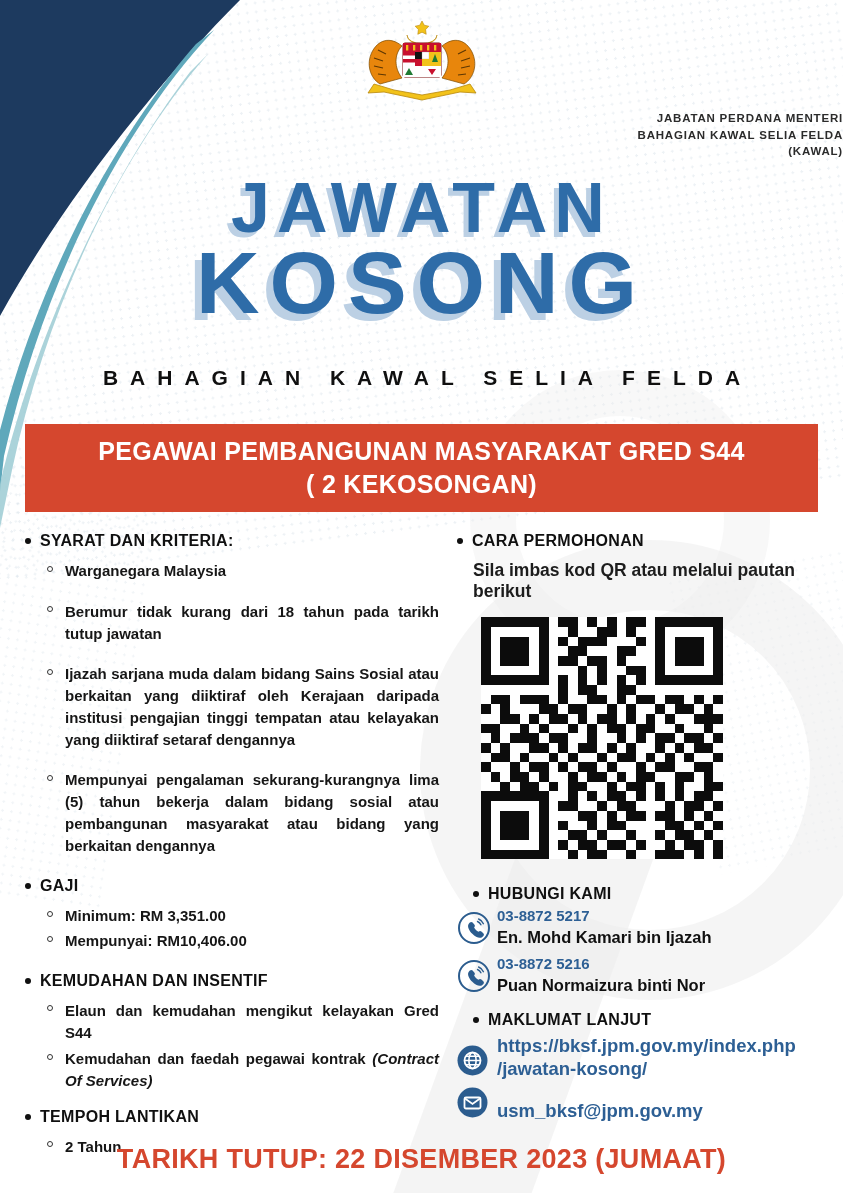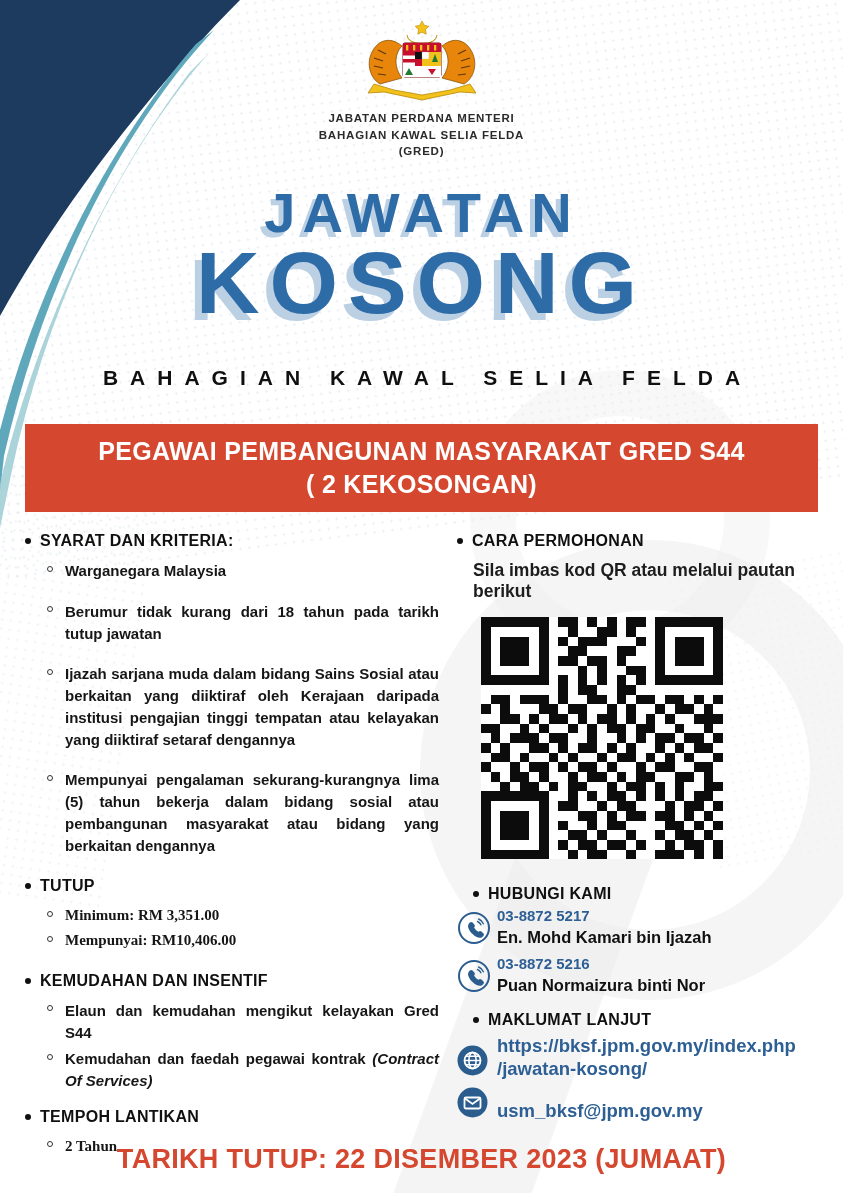--- a/index.html
+++ b/index.html
@@ -23,28 +23,28 @@
   .ring-b { left:470px; top:370px; width:300px; height:300px; border-width:46px; opacity:.4; }
   .band {
     left:455px; top:820px; width:130px; height:430px; background:#ececec;
     transform:rotate(20deg); opacity:.6;
   }
   .swoosh-svg { left:0; top:0; }
 
   
   .crest { position:absolute; left:50%; top:20px; transform:translateX(-50%); z-index:2; }
   .ministry {
-    position:absolute; top:110px; left:0; width:100%; text-align:center; z-index:2;
+    position:absolute; top:110px; left:0; width:100%; text-align:right; z-index:2;
     font-size:11.5px; font-weight:bold; letter-spacing:.8px; line-height:1.45; color:#2b2b2b;
   }
   .title1, .title2 {
     position:absolute; left:0; width:100%; text-align:center; z-index:2;
     color:var(--title-blue); font-weight:800;
   }
-  .title1 { top:180px; font-size:56px; letter-spacing:7px; text-shadow:-5px 5px 0 var(--title-shadow); }
+  .title1 { top:168px; font-size:70px; letter-spacing:7px; text-shadow:-5px 5px 0 var(--title-shadow); }
   .title2 { top:232px; font-size:88px; letter-spacing:10px; text-shadow:-7px 7px 0 var(--title-shadow); }
   .subtitle {
     position:absolute; top:366px; left:0; width:100%; text-align:center; z-index:2;
     font-size:21px; font-weight:800; color:#101010; letter-spacing:12px;
   }
   .subtitle span { margin-right:-12px; }
 
   
   .banner {
     position:absolute; top:424px; left:25px; right:25px; height:88px; z-index:2;
@@ -65,21 +65,21 @@
   ul.items li { position:relative; padding-left:18px; font-size:15px; font-weight:700;
     line-height:1.45; color:#161616; text-align:justify; }
   ul.items li .o {
     position:absolute; left:0; top:5.5px; width:6px; height:6px; border:1.6px solid #333;
     border-radius:50%; background:transparent;
   }
   .sec { margin-bottom:18px; }
   .sec-syarat li { margin-bottom:19px; }
   .sec-syarat li:last-child { margin-bottom:0; }
   .sec-syarat { margin-bottom:21px; }
-  .sec-gaji li, .sec-tempoh li { margin-bottom:3px; text-align:left;font-family:Liberation Serif, serif; }
+  .sec-gaji li, .sec-tempoh li { margin-bottom:3px; text-align:left; }
   .sec-gaji { margin-bottom:20px; }
   .sec-kemudahan li { margin-bottom:5px; }
   .sec-kemudahan { margin-bottom:16px;margin-top:12px; }
   .italic { font-style:italic; }
 
   
   .cara-desc { font-size:17.5px; font-weight:600; color:#1d1d1d; line-height:1.18; margin:4px 0 0 16px; width:330px; }
   .qr { display:grid; width:242px; height:242px; margin:16px 0 0 24px; background:#fff; }
   .qm { background:#0c0c0c; }
   .hubungi { margin-top:26px; }
@@ -154,21 +154,21 @@
       <rect x="66" y="46" width="19" height="11" fill="#fff"></rect>
       <path d="M72 49 h8 l-4 6 Z" fill="#c8102e"></path>
     </g>
 
     <path d="M18 64 L38 70 L66 75 L94 70 L114 64 L120 73 L104 72 L66 80 L28 72 L12 73 Z" fill="#f2c21a" stroke="#b8860b" stroke-width=".8"></path>
   </svg>
 
   <div class="ministry">
     <div>JABATAN PERDANA MENTERI</div>
     <div>BAHAGIAN KAWAL SELIA FELDA</div>
-    <div>(GRED)</div>
+    <div>(KAWAL)</div>
   </div>
 
   <div class="title1">JAWATAN</div>
   <div class="title2">KOSONG</div>
   <div class="subtitle"><span>BAHAGIAN KAWAL SELIA FELDA</span></div>
 
   <div class="banner">
     <div>PEGAWAI PEMBANGUNAN MASYARAKAT GRED S44</div>
     <div>( 2 KEKOSONGAN)</div>
   </div>
@@ -186,21 +186,21 @@
           <li><span class="o"></span><span>Warganegara Malaysia</span></li>
           <li><span class="o"></span><span>Berumur tidak kurang dari 18 tahun pada tarikh tutup jawatan</span></li>
           <li><span class="o"></span><span>Ijazah sarjana muda dalam bidang Sains Sosial atau berkaitan yang diiktiraf oleh Kerajaan daripada institusi pengajian tinggi tempatan atau kelayakan yang diiktiraf setaraf dengannya</span></li>
           <li><span class="o"></span><span>Mempunyai pengalaman sekurang-kurangnya lima (5) tahun bekerja dalam bidang sosial atau pembangunan masyarakat atau bidang yang berkaitan dengannya</span></li>
         </ul>
       </div>
 
       <div class="sec sec-gaji">
         <div class="sec-head">
           <span class="dot"></span>
-          <span class="txt">TUTUP</span>
+          <span class="txt">GAJI</span>
         </div>
         <ul class="items">
           <li><span class="o"></span><span>Minimum: RM 3,351.00</span></li>
           <li><span class="o"></span><span>Mempunyai: RM10,406.00</span></li>
         </ul>
       </div>
 
       <div class="sec sec-kemudahan">
         <div class="sec-head">
           <span class="dot"></span>

